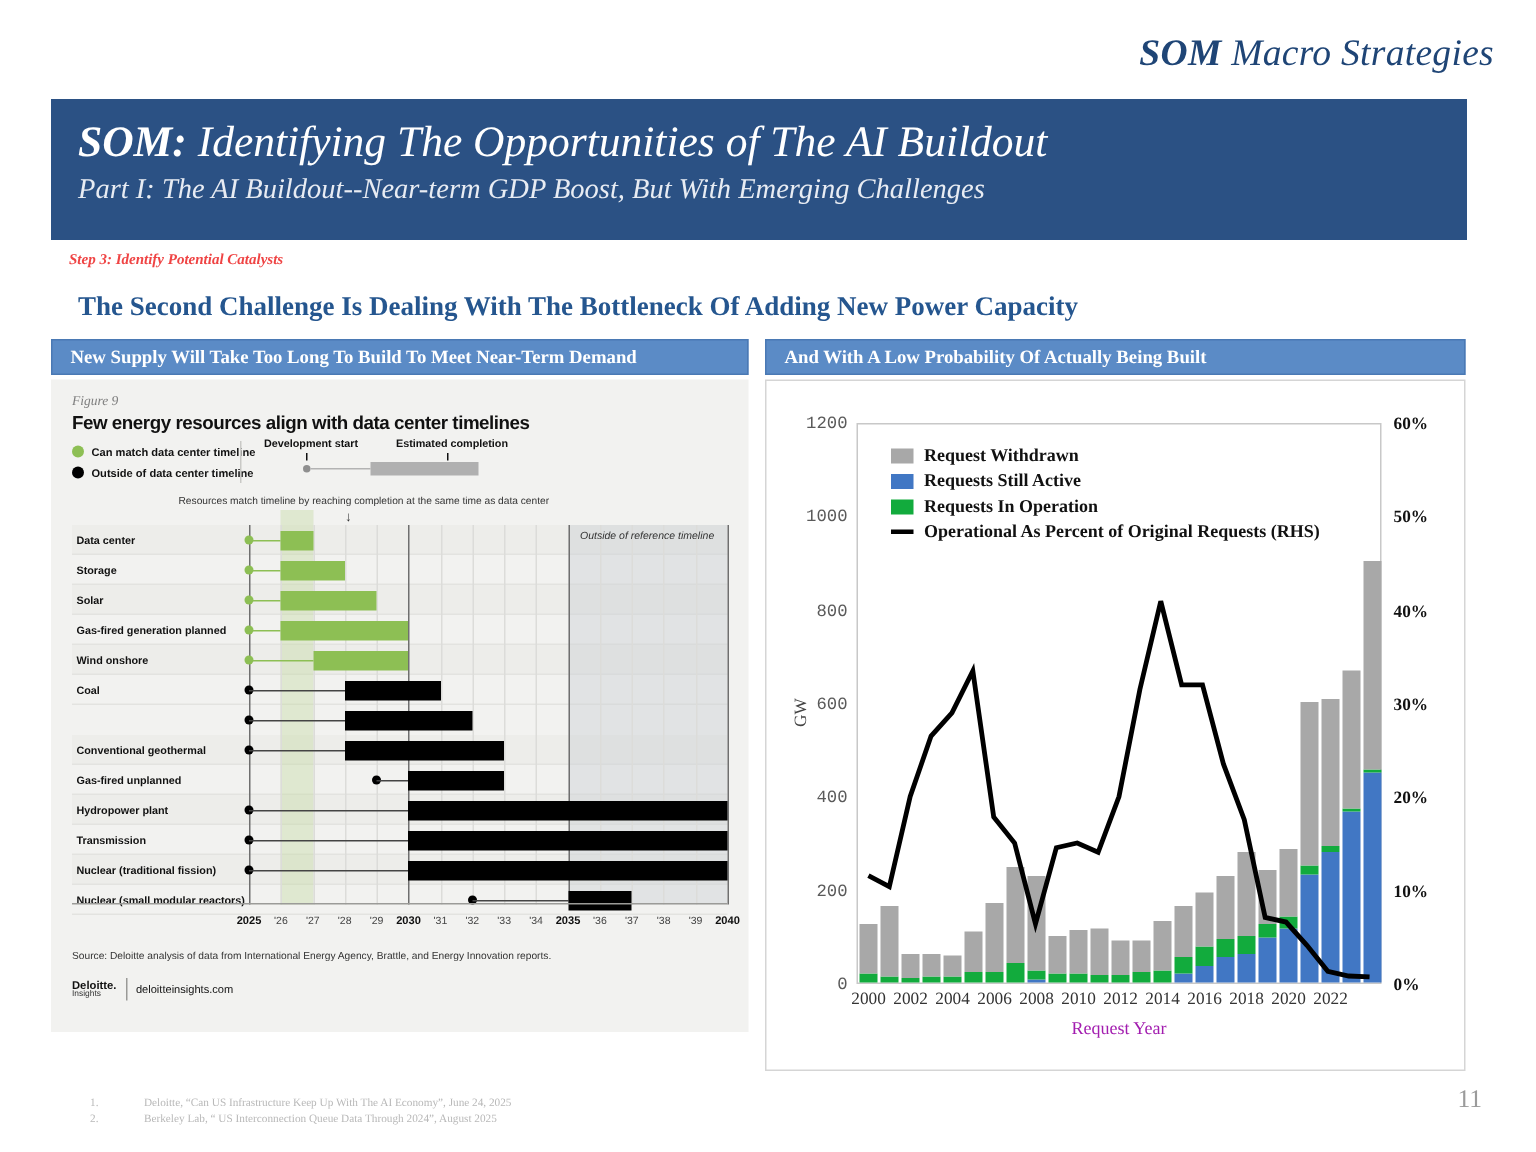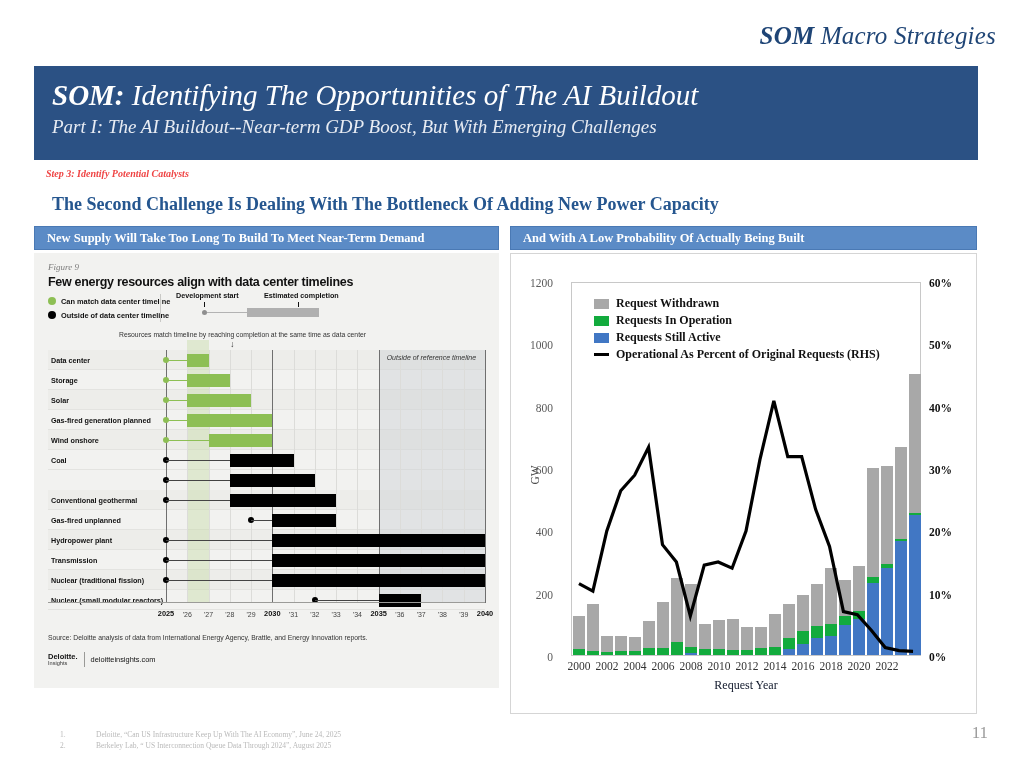--- a/index.html
+++ b/index.html
@@ -236,43 +236,43 @@
   .rl-txt { font-size: 12px; font-weight: bold; color: #111; white-space: nowrap; }
 
   .bars { position: absolute; inset: 0; }
   .bar-group { position: absolute; bottom: 0; }
   .seg { position: absolute; left: 0; right: 0; }
   .seg-blue { background: #4177c4; }
   .seg-green { background: #12ab3d; }
   .seg-gray { background: #a8a8a8; }
 
   .ytick-l {
-    position: absolute; right: 100%; margin-right: 19px;
+    position: absolute; right: 100%; margin-right: 7px;
     font-size: 11.5px; color: #5a5a5a;
-    transform: translateY(-50%); white-space: nowrap;
+    transform: translateY(-50%); white-space: nowrap; font-family: Liberation Mono, monospace;
   }
   .ytick-r {
     position: absolute; left: 100%; margin-left: 9px;
     font-size: 11.5px; font-weight: bold; color: #111;
     transform: translateY(-50%); white-space: nowrap;
   }
   .xtick-b {
     position: absolute; top: 100%; margin-top: 5px;
     font-size: 11.5px; color: #333;
     transform: translateX(-50%); white-space: nowrap;
   }
   .ylabel-l {
     position: absolute; left: 14px; top: 215px;
     font-size: 11.5px; color: #444;
     transform: rotate(-90deg); transform-origin: center;
     white-space: nowrap;
   }
   .xlabel-b {
     position: absolute; left: 60px; width: 350px; top: 424px;
-    text-align: center; font-size: 12px; color: #0f172a;
+    text-align: center; font-size: 12px; color: #a21caf;
   }
 
   
   .footnotes {
     position: absolute; left: 60px; top: 730px;
     font-size: 7.5px; color: #b9b9b9;
     line-height: 1.45;
   }
   .fn-row { display: flex; }
   .fn-num { width: 36px; flex: none; }
@@ -468,26 +468,26 @@
 <div class="right-panel">
   <div class="ylabel-l">GW</div>
 
   <div class="rc-plot">
     <div class="rc-legend">
       <div class="rl-row">
         <span class="rl-swatch" style="background:#a8a8a8"></span>
         <span class="rl-txt">Request Withdrawn</span>
       </div>
       <div class="rl-row">
+        <span class="rl-swatch" style="background:#4177c4"></span>
+        <span class="rl-txt">Requests Still Active</span>
+      </div>
+      <div class="rl-row">
         <span class="rl-swatch" style="background:#12ab3d"></span>
         <span class="rl-txt">Requests In Operation</span>
-      </div>
-      <div class="rl-row">
-        <span class="rl-swatch" style="background:#4177c4"></span>
-        <span class="rl-txt">Requests Still Active</span>
       </div>
       <div class="rl-row">
         <span class="rl-lineswatch"></span>
         <span class="rl-txt">Operational As Percent of Original Requests (RHS)</span>
       </div>
     </div>
 
     <div class="bars" id="chart-bars">
         <div class="bar-group" style="left: 1.4px; width: 11.2px; height: 374px;">
           <div class="seg seg-green" style="bottom: 0px; height: 5.61px;"></div>

